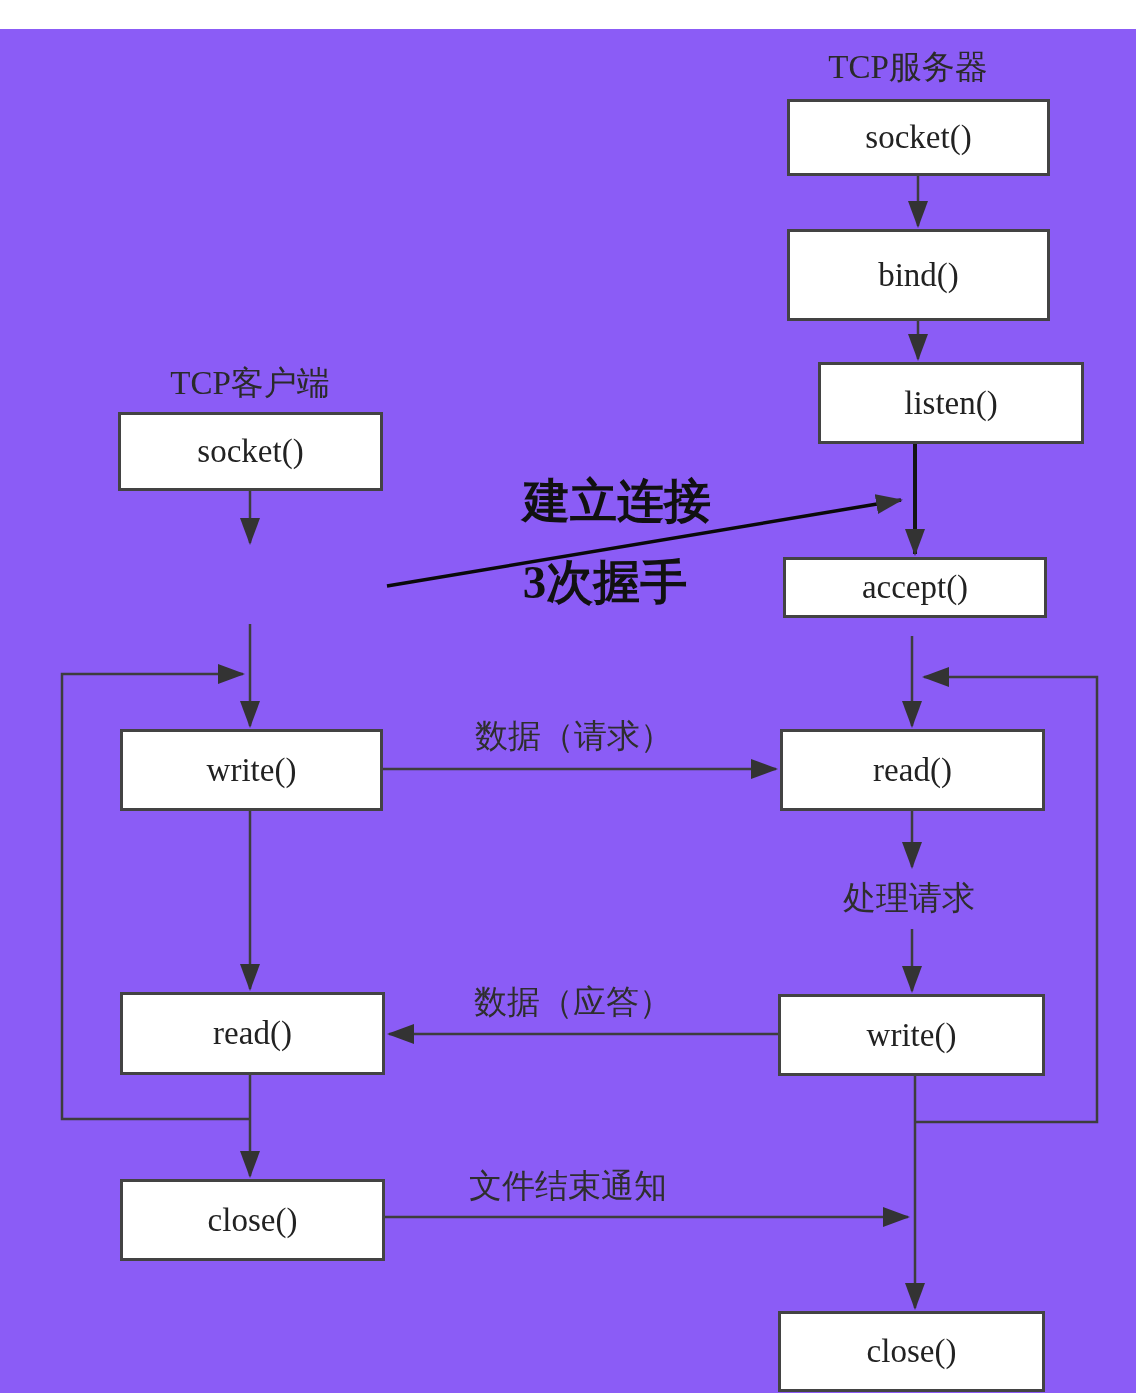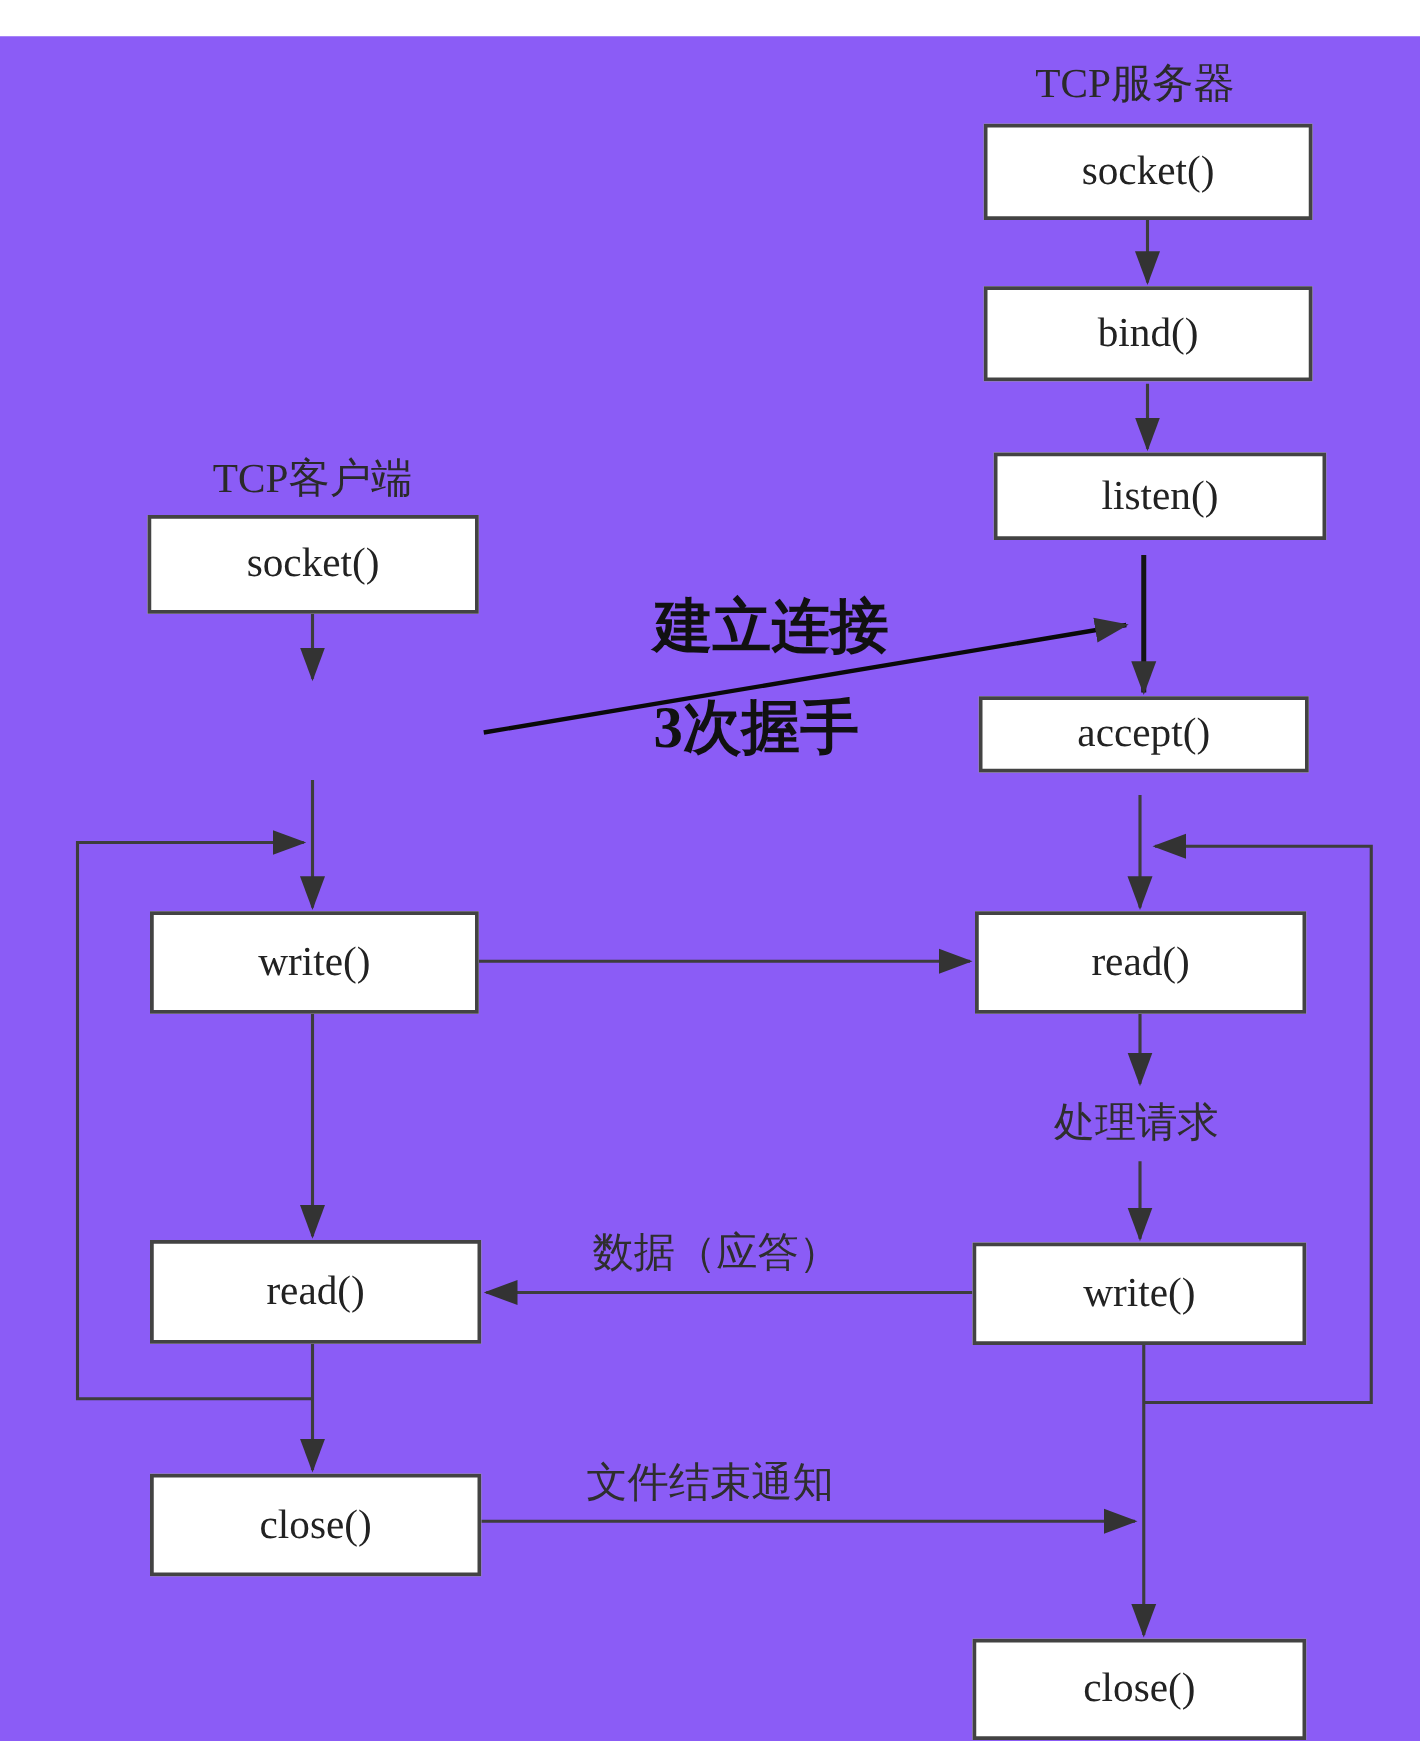--- a/index.html
+++ b/index.html
@@ -88,24 +88,24 @@
     <path d="M778,1005 L389,1005" stroke="#3d3d3d" stroke-width="2.5" fill="none" marker-end="url(#arr)"></path>
     <path d="M385,1188 L908,1188" stroke="#3d3d3d" stroke-width="2.5" fill="none" marker-end="url(#arr)"></path>
   </svg>
 
   <div class="col-title" style="left:908px; top:38px;">TCP服务器</div>
   <div class="col-title" style="left:250px; top:354px;">TCP客户端</div>
 
   <div class="box" style="left:787px; top:70px;  width:263px; height:77px;">
     <span>socket()</span>
   </div>
-  <div class="box" style="left:787px; top:200px; width:263px; height:76px;">
+  <div class="box" style="left:787px; top:200px; width:263px; height:92px;">
     <span>bind()</span>
   </div>
-  <div class="box" style="left:795px; top:333px; width:266px; height:70px;">
+  <div class="box" style="left:818px; top:333px; width:266px; height:82px;">
     <span>listen()</span>
   </div>
   <div class="box" style="left:783px; top:528px; width:264px; height:61px;">
     <span>accept()</span>
   </div>
   <div class="box" style="left:780px; top:700px; width:265px; height:82px;">
     <span>read()</span>
   </div>
   <div class="box" style="left:778px; top:965px; width:267px; height:82px;">
     <span>write()</span>
@@ -122,17 +122,18 @@
   </div>
   <div class="box" style="left:120px; top:963px; width:265px; height:83px;">
     <span>read()</span>
   </div>
   <div class="box" style="left:120px; top:1150px; width:265px; height:82px;">
     <span>close()</span>
   </div>
 
   <div class="flow-label big" style="left:617px; top:472px;">建立连接</div>
   <div class="flow-label big" style="left:605px; top:553px;">3次握手</div>
+  <div class="flow-label" style="left:574px; top:707px;">数据（请求）</div>
   <div class="flow-label" style="left:909px; top:869px;">处理请求</div>
   <div class="flow-label" style="left:573px; top:973px;">数据（应答）</div>
   <div class="flow-label" style="left:568px; top:1157px;">文件结束通知</div>
 
 </div>
 
 </body></html>

